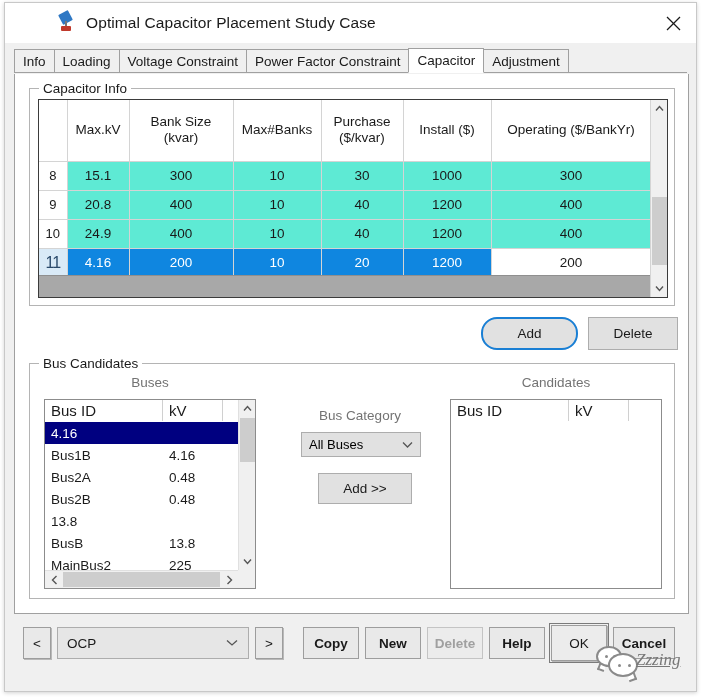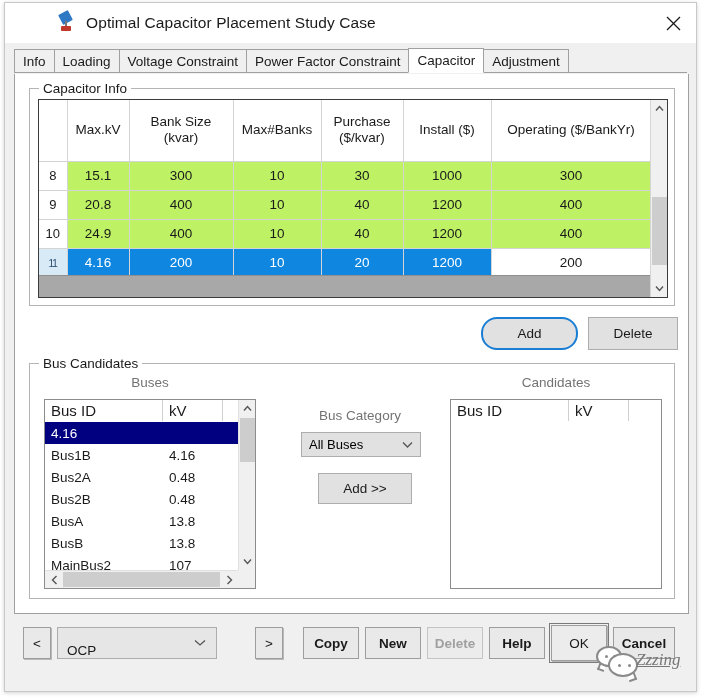--- a/index.html
+++ b/index.html
@@ -124,21 +124,21 @@
     white-space: nowrap;
   }
 
   
   #capacitor-group { left: 14px; top: 14px; width: 646px; height: 218px; }
   .grid-wrap {
     position: absolute;
     left: 8px; top: 10px;
     width: 630px; height: 199px;
     border: 1px solid #3b3b3b;
-    background: #bef264;
+    background: #5eead4;
     overflow: hidden;
   }
   table.grid {
     border-collapse: collapse;
     table-layout: fixed;
     width: 612px;
     font-size: 13.5px;
     color: #1a1a1a;
   }
   table.grid th, table.grid td {
@@ -159,21 +159,21 @@
   table.grid tbody td { height: 29px; }
   .rowhdr {
     background: #ffffff;
     color: #1a1a1a;
     font-size: 13px;
   }
   tr.selected td { background: #0f86e0; color: #ffffff; }
   tr.selected td.unselected { background: #ffffff; color: #1a1a1a; }
   tr.selected td.rowhdr { background: #d9eaf7; color: #1a1a1a; }
   .newrow-glyph {
-    font-size: 10px;
+    font-size: 16px;
     color: #2a4a6b;
     font-family: Liberation Sans, sans-serif;
     letter-spacing: -1px;
   }
   .grid-filler {
     position: absolute;
     left: 0; bottom: 0;
     width: 612px; height: 22px;
     background: #a8a8a8;
     border-top: 1px solid #8f8f8f;
@@ -325,23 +325,23 @@
     background: #e9e9e9;
     border: 1px solid #9d9d9d;
     box-shadow: 1px 1px 0 #b9b9b9;
     display: flex; align-items: center; justify-content: center;
     font-size: 13.5px; color: #1a1a1a;
     cursor: pointer;
   }
   #prev-button { left: 18px; top: 14px; width: 28px; height: 32px; }
   #next-button { left: 250px; top: 14px; width: 28px; height: 32px; }
   #ocp-combo {
-    position: absolute; left: 52px; top: 14px; width: 160px; height: 32px;
+    position: absolute; left: 52px; top: 14px; width: 192px; height: 32px;
     background: #e6e6e6; border: 1px solid #adadad;
-    display: flex; align-items: flex-end; padding-left: 9px;
+    display: flex; align-items: center; padding-left: 9px;
     font-size: 13.5px; color: #1a1a1a; cursor: pointer;
   }
   #ocp-combo .chev { position: absolute; right: 10px; top: 50%; transform: translateY(-50%); display:flex; }
 
   .wide-btn {
     position: absolute; top: 14px;
     width: 56px; height: 32px;
     background: #e9e9e9;
     border: 1px solid #9d9d9d;
     display: flex; align-items: center; justify-content: center;
@@ -557,30 +557,29 @@
           </div>
           <div class="lb-row">
             <div class="c1">Bus2A</div>
             <div class="c2">0.48</div>
           </div>
           <div class="lb-row">
             <div class="c1">Bus2B</div>
             <div class="c2">0.48</div>
           </div>
           <div class="lb-row">
-            <div class="c1">BusA</div>
             <div class="c2">13.8</div>
           </div>
           <div class="lb-row">
             <div class="c1">BusB</div>
             <div class="c2">13.8</div>
           </div>
           <div class="lb-row">
             <div class="c1">MainBus2</div>
-            <div class="c2">107</div>
+            <div class="c2">225</div>
           </div>
 
         </div>
         <div class="lb-vscroll">
           <div style="position:absolute;left:0;top:0;width:17px;height:17px;display:flex;align-items:center;justify-content:center;">
             <svg width="9" height="7" viewBox="0 0 9 7">
                 <polyline points="1,5.5 4.5,1.5 8,5.5" fill="none" stroke="#555" stroke-width="1.4"></polyline>
               </svg>
           </div>
           <div style="position:absolute;left:1px;top:18px;width:15px;height:44px;background:#cdcdcd;"></div>

